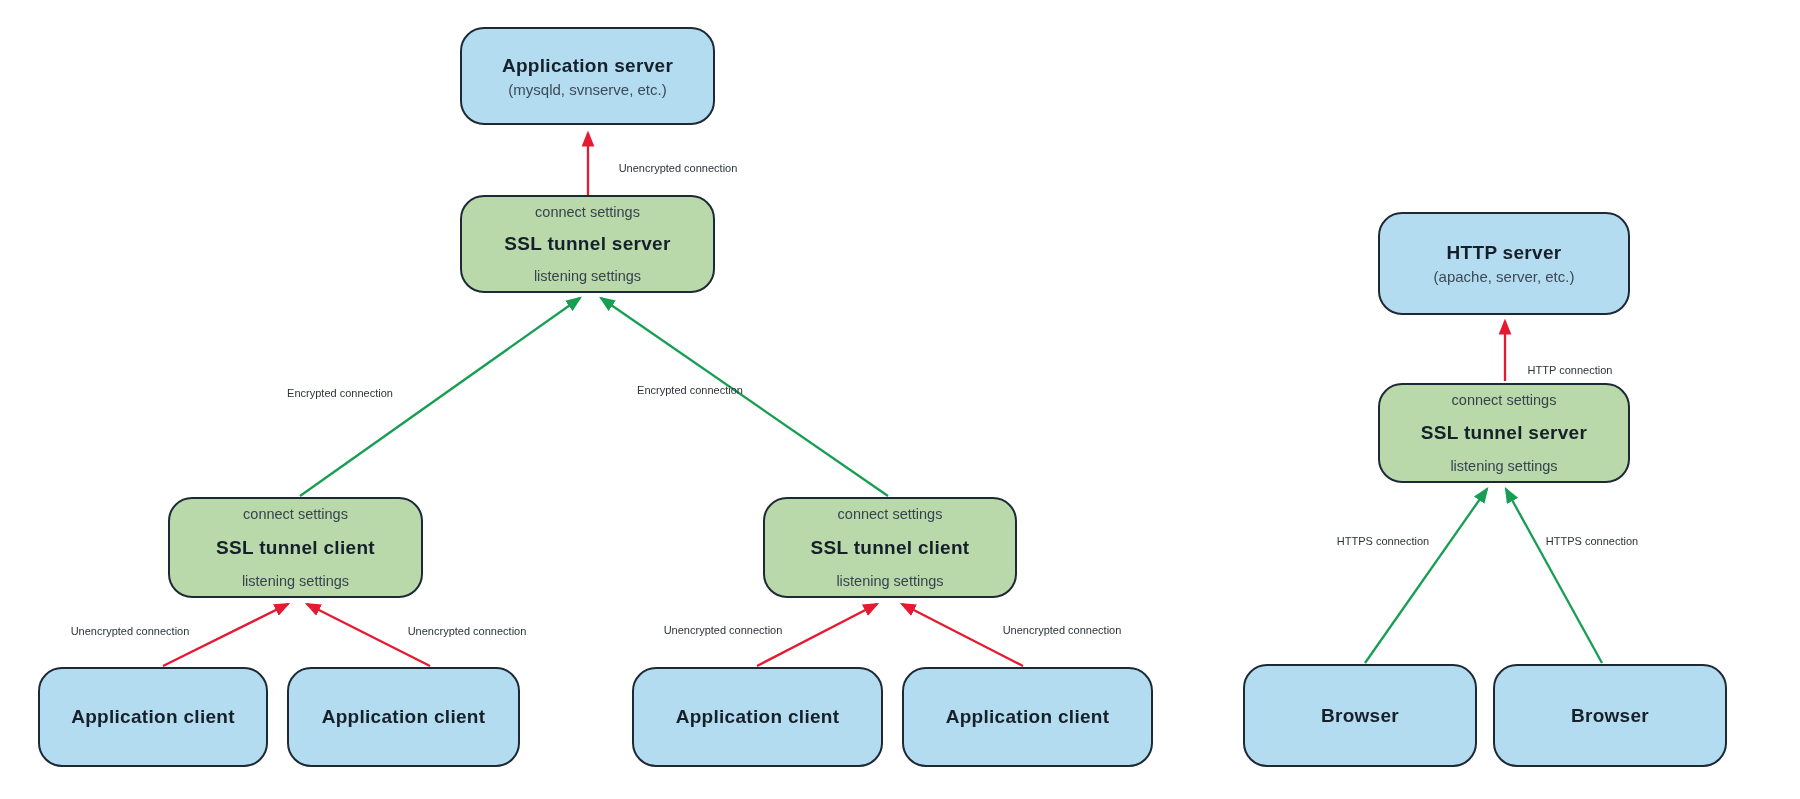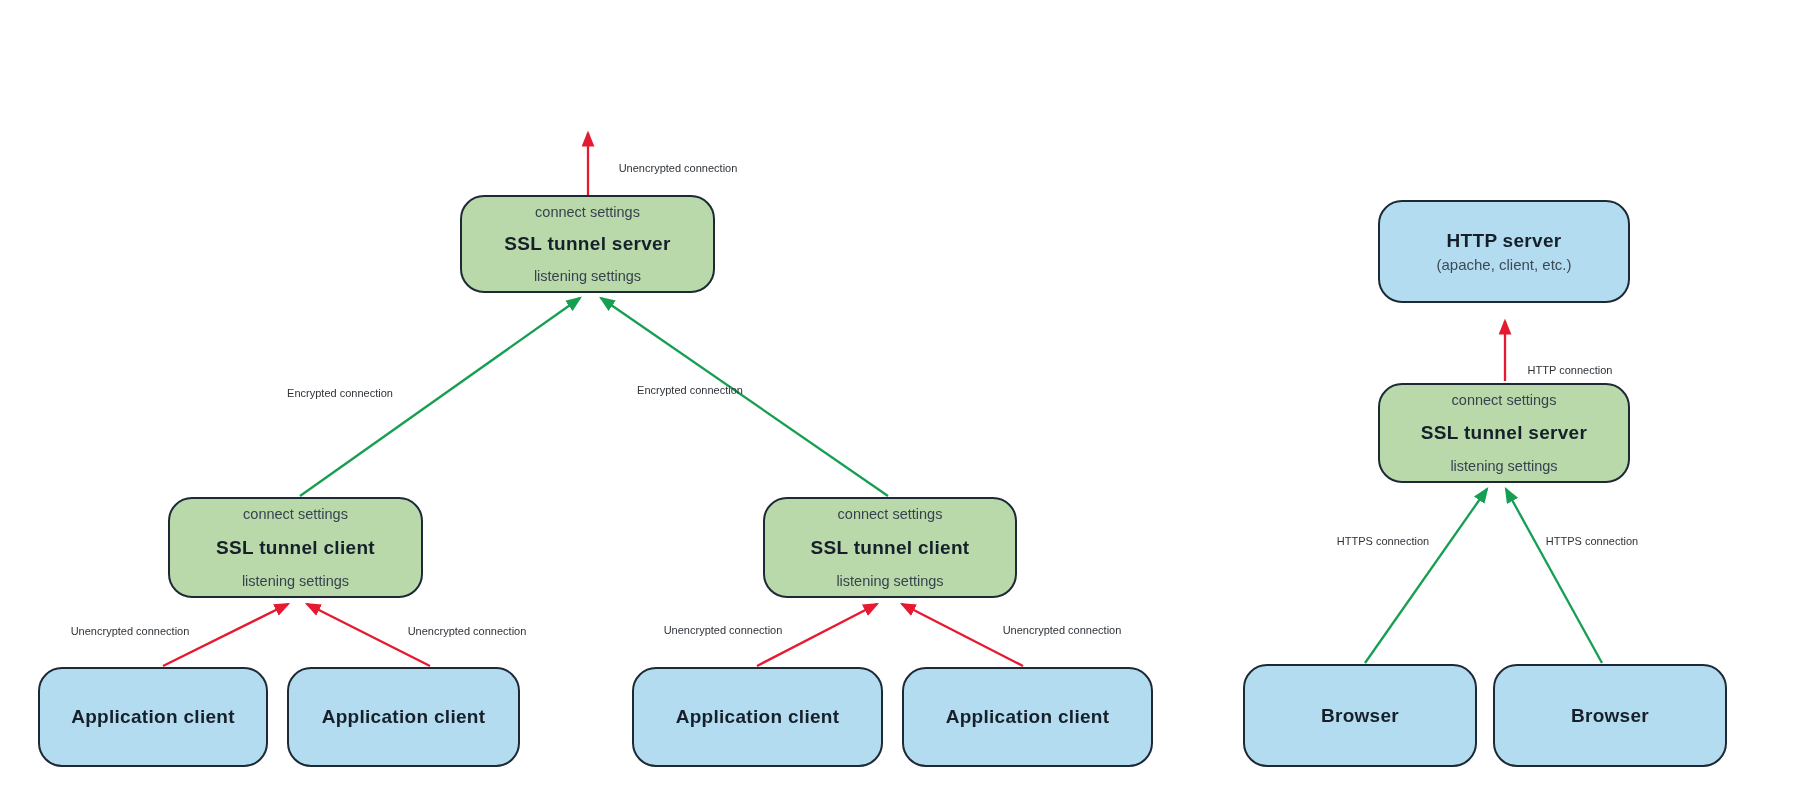--- a/index.html
+++ b/index.html
@@ -88,20 +88,24 @@
     <line class="red" x1="1023" y1="666" x2="902" y2="604" marker-end="url(#mRed)"></line>
 
     <line class="green" x1="300" y1="496" x2="580" y2="298" marker-end="url(#mGreen)"></line>
     <line class="green" x1="888" y1="496" x2="601" y2="298" marker-end="url(#mGreen)"></line>
 
     <line class="red" x1="1505" y1="381" x2="1505" y2="321" marker-end="url(#mRed)"></line>
     <line class="green" x1="1365" y1="663" x2="1487" y2="489" marker-end="url(#mGreen)"></line>
     <line class="green" x1="1602" y1="663" x2="1506" y2="489" marker-end="url(#mGreen)"></line>
   </svg>
 
+  <div class="node blue" style="left:460px; top:27px; width:255px; height:98px;">
+    <div class="title">Application server</div>
+    <div class="subtitle">(mysqld, svnserve, etc.)</div>
+  </div>
 
   <div class="node green" style="left:460px; top:195px; width:255px; height:98px;">
     <div class="mini">connect settings</div>
     <div class="title">SSL tunnel server</div>
     <div class="mini">listening settings</div>
   </div>
 
   <div class="node green" style="left:168px; top:497px; width:255px; height:101px;">
     <div class="mini">connect settings</div>
     <div class="title">SSL tunnel client</div>
@@ -123,23 +127,23 @@
   </div>
 
   <div class="node blue" style="left:632px; top:667px; width:251px; height:100px;">
     <div class="title">Application client</div>
   </div>
 
   <div class="node blue" style="left:902px; top:667px; width:251px; height:100px;">
     <div class="title">Application client</div>
   </div>
 
-  <div class="node blue" style="left:1378px; top:200px; width:252px; height:103px;">
+  <div class="node blue" style="left:1378px; top:212px; width:252px; height:103px;">
     <div class="title">HTTP server</div>
-    <div class="subtitle">(apache, client, etc.)</div>
+    <div class="subtitle">(apache, server, etc.)</div>
   </div>
 
   <div class="node green" style="left:1378px; top:383px; width:252px; height:100px;">
     <div class="mini">connect settings</div>
     <div class="title">SSL tunnel server</div>
     <div class="mini">listening settings</div>
   </div>
 
   <div class="node blue" style="left:1243px; top:664px; width:234px; height:103px;">
     <div class="title">Browser</div>

